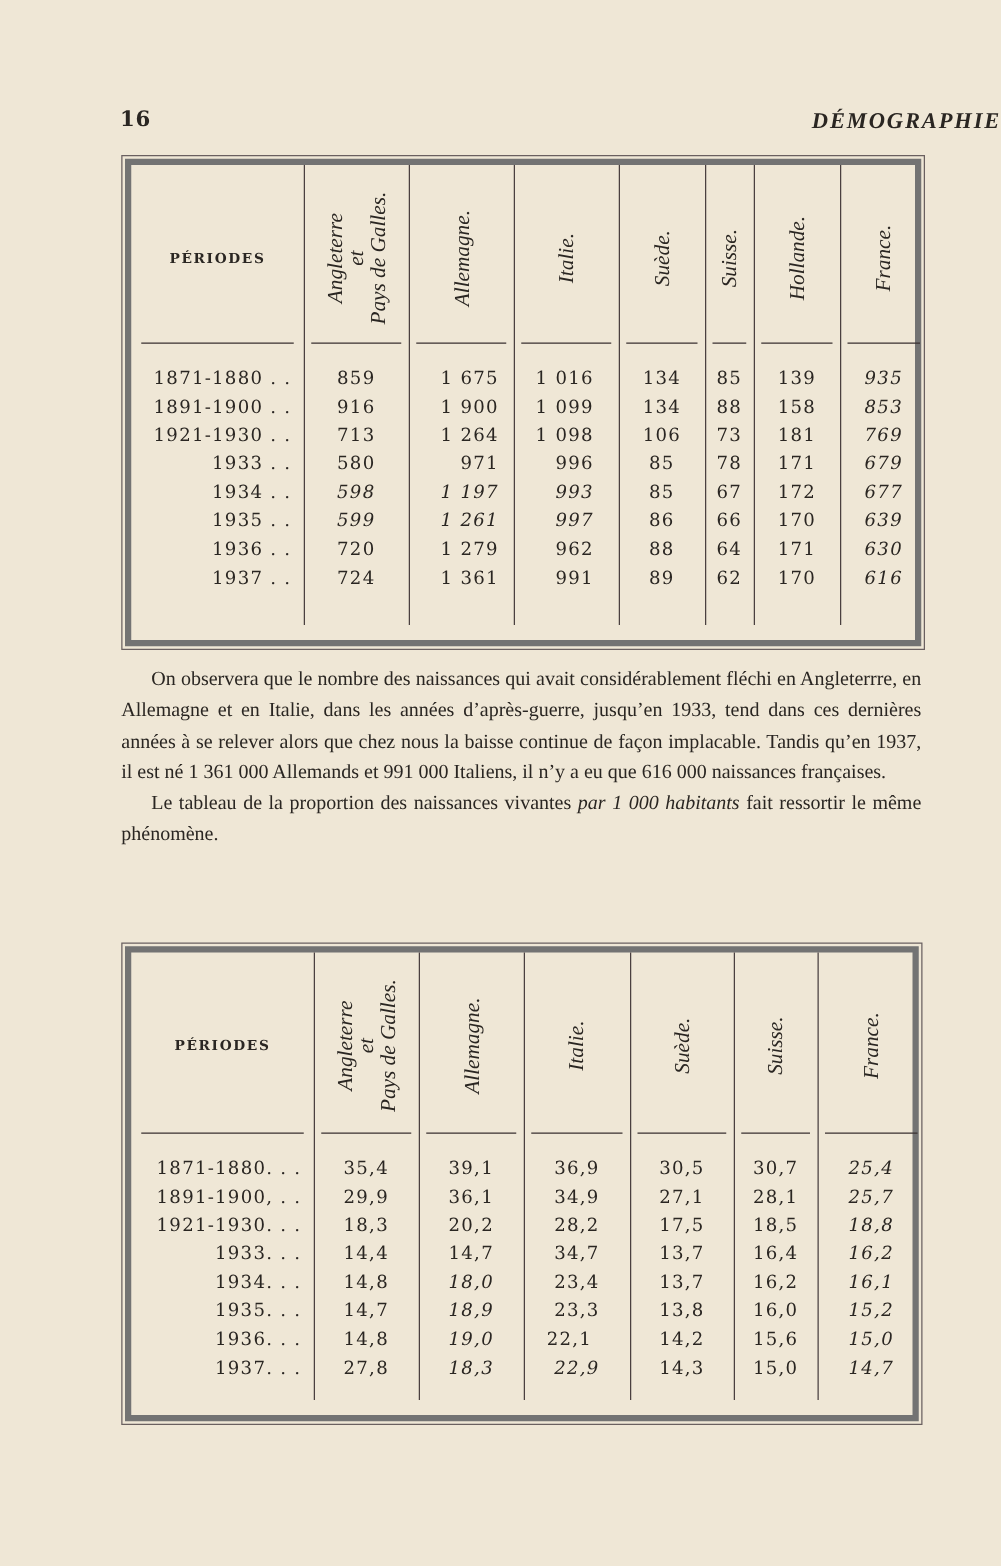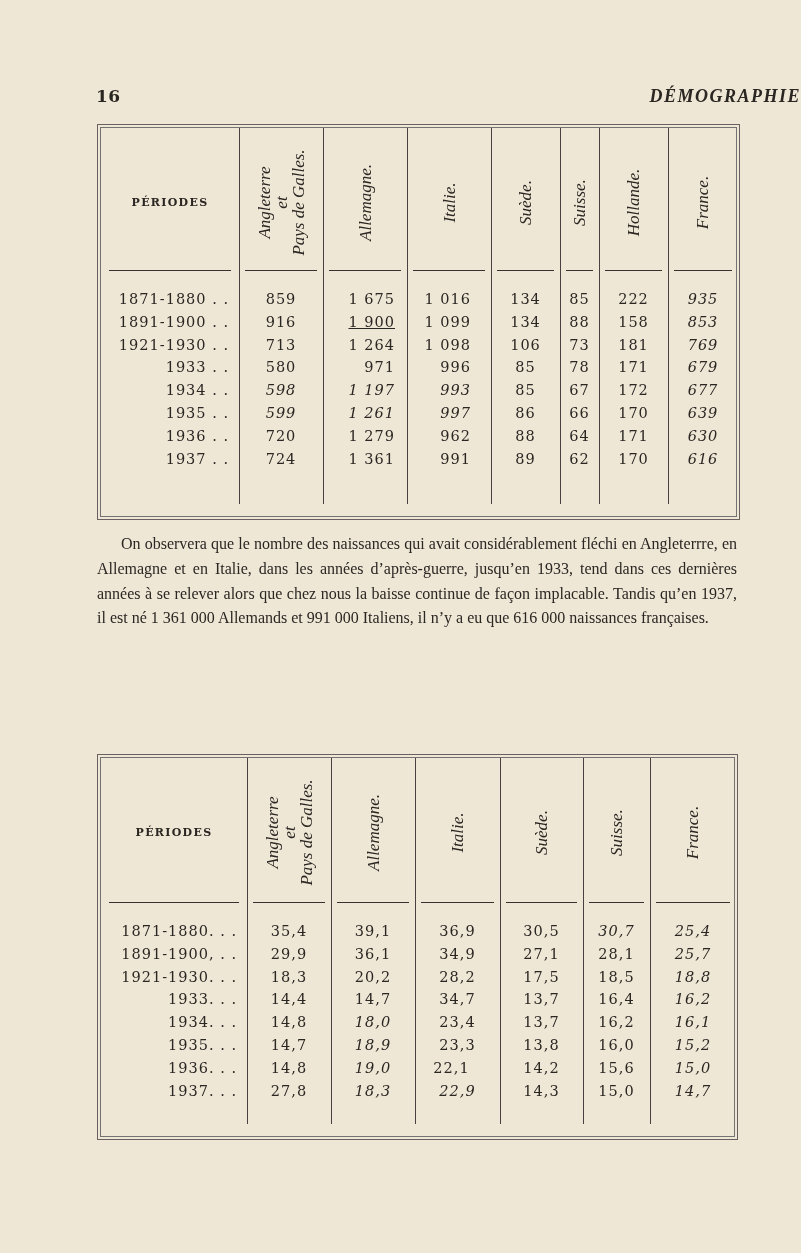--- a/index.html
+++ b/index.html
@@ -23,21 +23,21 @@
   }
   
   .tbl {
     position: absolute;
     border: 1px solid #6a6060;
     padding: 2px;
     box-sizing: border-box;
   }
   .tbl .inner {
     position: relative; width: 100%; height: 100%;
-    border: 1px solid #737373; box-sizing: border-box;
+    border: 5px solid #737373; box-sizing: border-box;
   }
   .vline { position: absolute; top: 0; bottom: 12px; width: 1px; background: #4a4040; }
   .col-head {
     position: absolute; top: 0;
     display: flex; align-items: center; justify-content: center;
   }
   .col-head .rot {
     transform: rotate(-90deg);
     white-space: nowrap; font-style: italic;
     font-family: "Liberation Serif", serif;
@@ -128,25 +128,25 @@
           <span>France.</span>
         </div>
       </div>
       <div class="hrule" style="left: 573px; width: 58px; top: 142px;"></div>
       <div class="cell period" style="left: 0px; width: 128px; top: 163px;">1871-1880 . .</div>
       <div class="cell" style="left: 138px; width: 84px; top: 163px;">859</div>
       <div class="cell" style="left: 222px; width: 72px; top: 163px; text-align: right;">1 675</div>
       <div class="cell" style="left: 306px; width: 64px; top: 163px; text-align: right;">1 016</div>
       <div class="cell" style="left: 390px; width: 69px; top: 163px;">134</div>
       <div class="cell" style="left: 459px; width: 39px; top: 163px;">85</div>
-      <div class="cell" style="left: 498px; width: 69px; top: 163px;">222</div>
+      <div class="cell" style="left: 498px; width: 69px; top: 163px;">139</div>
       <div class="cell it" style="left: 567px; width: 70px; top: 163px;">935</div>
       <div class="cell period" style="left: 0px; width: 128px; top: 185.8px;">1891-1900 . .</div>
       <div class="cell" style="left: 138px; width: 84px; top: 185.8px;">916</div>
-      <div class="cell" style="left: 222px; width: 72px; top: 185.8px; text-align: right; text-decoration: underline;">1 900</div>
+      <div class="cell" style="left: 222px; width: 72px; top: 185.8px; text-align: right;">1 900</div>
       <div class="cell" style="left: 306px; width: 64px; top: 185.8px; text-align: right;">1 099</div>
       <div class="cell" style="left: 390px; width: 69px; top: 185.8px;">134</div>
       <div class="cell" style="left: 459px; width: 39px; top: 185.8px;">88</div>
       <div class="cell" style="left: 498px; width: 69px; top: 185.8px;">158</div>
       <div class="cell it" style="left: 567px; width: 70px; top: 185.8px;">853</div>
       <div class="cell period" style="left: 0px; width: 128px; top: 208.6px;">1921-1930 . .</div>
       <div class="cell" style="left: 138px; width: 84px; top: 208.6px;">713</div>
       <div class="cell" style="left: 222px; width: 72px; top: 208.6px; text-align: right;">1 264</div>
       <div class="cell" style="left: 306px; width: 64px; top: 208.6px; text-align: right;">1 098</div>
       <div class="cell" style="left: 390px; width: 69px; top: 208.6px;">106</div>
@@ -191,20 +191,21 @@
       <div class="cell" style="left: 306px; width: 64px; top: 322.6px; text-align: right;">991</div>
       <div class="cell" style="left: 390px; width: 69px; top: 322.6px;">89</div>
       <div class="cell" style="left: 459px; width: 39px; top: 322.6px;">62</div>
       <div class="cell" style="left: 498px; width: 69px; top: 322.6px;">170</div>
       <div class="cell it" style="left: 567px; width: 70px; top: 322.6px;">616</div>
     </div>
 </div>
 
 <div class="para">
   <p class="indent">On observera que le nombre des naissances qui avait considérablement fléchi en Angleterrre, en Allemagne et en Italie, dans les années d’après-guerre, jusqu’en 1933, tend dans ces dernières années à se relever alors que chez nous la baisse continue de façon implacable. Tandis qu’en 1937, il est né 1 361 000 Allemands et 991 000 Italiens, il n’y a eu que 616 000 naissances françaises.</p>
+  <p class="indent"><span>Le tableau de la proportion des naissances vivantes </span><em>par 1 000 habitants</em><span> fait ressortir le même phénomène.</span></p>
 </div>
 
 <div class="tbl" id="t2" style="left:97px; top:754px; width:641px; height:386px;">
   <div class="inner" id="t2inner">
       <div class="periodes-head" style="width: 146px; height: 148px;">PÉRIODES</div>
       <div class="hrule" style="left: 8px; width: 130px; top: 144px;"></div>
       <div class="vline" style="left: 146px;"></div>
       <div class="col-head" style="left: 146px; width: 84px; height: 148px;">
         <div class="rot">
           <span>Angleterre</span>
@@ -246,21 +247,21 @@
         <div class="rot">
           <span>France.</span>
         </div>
       </div>
       <div class="hrule" style="left: 555px; width: 74px; top: 144px;"></div>
       <div class="cell period" style="left: 0px; width: 136px; top: 165px;">1871-1880. . .</div>
       <div class="cell" style="left: 146px; width: 84px; top: 165px;">35,4</div>
       <div class="cell" style="left: 230px; width: 84px; top: 165px;">39,1</div>
       <div class="cell" style="left: 314px; width: 85px; top: 165px;">36,9</div>
       <div class="cell" style="left: 399px; width: 83px; top: 165px;">30,5</div>
-      <div class="cell" style="left: 482px; width: 67px; top: 165px; font-style: italic;">30,7</div>
+      <div class="cell" style="left: 482px; width: 67px; top: 165px;">30,7</div>
       <div class="cell it" style="left: 549px; width: 86px; top: 165px;">25,4</div>
       <div class="cell period" style="left: 0px; width: 136px; top: 187.8px;">1891-1900, . .</div>
       <div class="cell" style="left: 146px; width: 84px; top: 187.8px;">29,9</div>
       <div class="cell" style="left: 230px; width: 84px; top: 187.8px;">36,1</div>
       <div class="cell" style="left: 314px; width: 85px; top: 187.8px;">34,9</div>
       <div class="cell" style="left: 399px; width: 83px; top: 187.8px;">27,1</div>
       <div class="cell" style="left: 482px; width: 67px; top: 187.8px;">28,1</div>
       <div class="cell it" style="left: 549px; width: 86px; top: 187.8px;">25,7</div>
       <div class="cell period" style="left: 0px; width: 136px; top: 210.6px;">1921-1930. . .</div>
       <div class="cell" style="left: 146px; width: 84px; top: 210.6px;">18,3</div>

